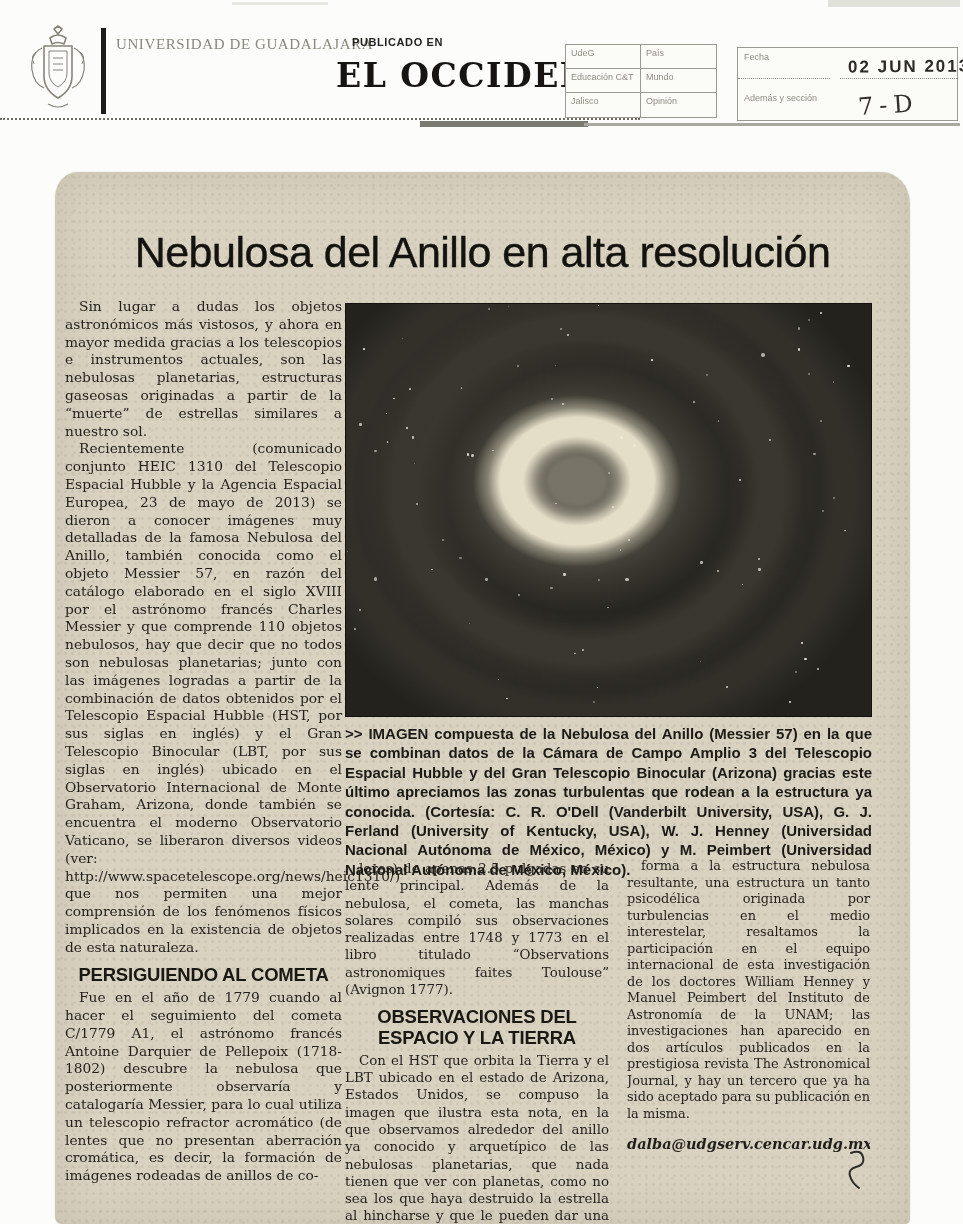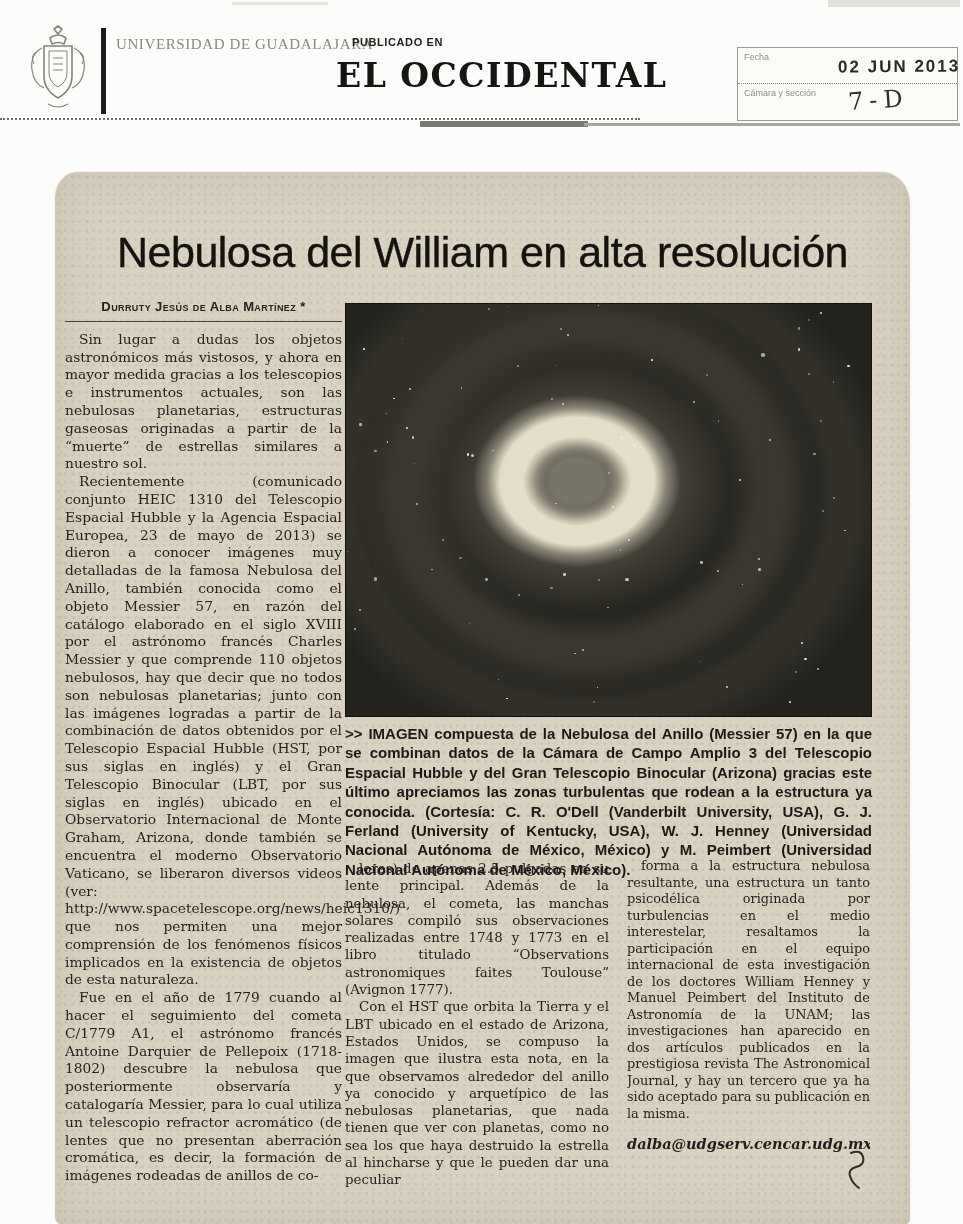--- a/index.html
+++ b/index.html
@@ -18,21 +18,21 @@
   .org-dept { margin-top:6px; font-size:11.5px; font-weight:bold; color:#2a2a26; line-height:1.18; letter-spacing:.2px; }
   .org-dept span { display:block; }
   .pubin { position:absolute; left:352px; top:36px; font-size:11px; font-weight:bold; letter-spacing:.6px; color:#23231f; }
   .masthead { position:absolute; left:336px; top:56px; font-family:"DejaVu Serif", serif; font-weight:900; font-size:33px; letter-spacing:1.5px; color:#161511; white-space:nowrap; }
 
   .cat-table { position:absolute; left:565px; top:44px; width:152px; height:74px; border:1px solid #9b9a92; display:grid; grid-template-columns:1fr 1fr; grid-template-rows:1fr 1fr 1fr; background:#fbfbf8; }
   .cat-cell { border-right:1px solid #9b9a92; border-bottom:1px solid #9b9a92; padding:3px 0 0 5px; font-size:9px; color:#8f8e85; overflow:hidden; white-space:nowrap; }
   .cat-cell:nth-child(2n) { border-right:none; }
   .cat-cell:nth-child(5), .cat-cell:nth-child(6) { border-bottom:none; }
 
-  .meta-table { position:absolute; left:737px; top:47px; width:221px; height:74px; border:1px solid #9b9a92; display:grid; grid-template-columns:92px 1fr; grid-template-rows:1fr 1fr; background:#fbfbf8; }
+  .meta-table { position:absolute; left:737px; top:47px; width:221px; height:74px; border:1px solid #9b9a92; display:grid; grid-template-columns:92px 1fr; grid-template-rows:1fr 1fr; background:#fbfbf8;gap:10px; }
   .meta-label { padding:4px 0 0 6px; font-size:9px; color:#8f8e85; }
   .meta-label.r1 { border-bottom:1px dotted #8b8a82; }
   .meta-value  { position:relative; }
   .meta-value.r1 { border-bottom:1px dotted #8b8a82; }
   .stamp { position:absolute; left:8px; top:9px; font-size:17px; font-weight:bold; letter-spacing:2px; color:#2c2b28; white-space:nowrap; transform:rotate(-.5deg); }
   .handwrite { position:absolute; left:18px; top:2px; font-family:"DejaVu Serif", serif; font-size:24px; color:#32302c; transform:rotate(-4deg); letter-spacing:6px; }
 
   .rule-dotted    { position:absolute; left:0; top:118px; width:640px; border-top:2px dotted #6d6c64; }
   .rule-bar-dark  { position:absolute; left:420px; top:121px; width:168px; height:6px; background:#7b7a72; }
   .rule-bar-light { position:absolute; left:584px; top:123px; width:376px; height:3px; background:#a9a8a0; }
@@ -110,46 +110,54 @@
   </svg>
   <div class="vbar"></div>
 
   <div class="org">
     <div class="org-uni">UNIVERSIDAD DE GUADALAJARA</div>
   </div>
 
   <div class="pubin">PUBLICADO EN</div>
   <div class="masthead">EL OCCIDENTAL</div>
 
+  <div class="cat-table">
+    <div class="cat-cell">UdeG</div>
+    <div class="cat-cell">País</div>
+    <div class="cat-cell">Educación C&amp;T</div>
+    <div class="cat-cell">Mundo</div>
+    <div class="cat-cell">Jalisco</div>
+    <div class="cat-cell">Opinión</div>
+  </div>
 
   <div class="meta-table">
     <div class="meta-label r1">Fecha</div>
     <div class="meta-value r1">
       <span class="stamp">02 JUN 2013</span>
     </div>
-    <div class="meta-label">Cámara y sección</div>
+    <div class="meta-label">Además y sección</div>
     <div class="meta-value">
       <span class="handwrite">7-D</span>
     </div>
   </div>
 
   <div class="rule-dotted"></div>
   <div class="rule-bar-dark"></div>
   <div class="rule-bar-light"></div>
 
   <article class="clip">
 
-    <h1 class="headline">Nebulosa del William en alta resolución</h1>
+    <h1 class="headline">Nebulosa del Anillo en alta resolución</h1>
 
     <section class="col left-col">
-      <div class="byline">Durruty Jesús de Alba Martínez *</div>
       <div>
           <p>Sin lugar a dudas los objetos astronómicos más vistosos, y ahora en mayor medida gracias a los telescopios e instrumentos actuales, son las nebulosas planetarias, estructuras gaseosas originadas a partir de la “muerte” de estrellas similares a nuestro sol.</p>
           <p>Recientemente (comunicado conjunto HEIC 1310 del Telescopio Espacial Hubble y la Agencia Espacial Europea, 23 de mayo de 2013) se dieron a conocer imágenes muy detalladas de la famosa Nebulosa del Anillo, también conocida como el objeto Messier 57, en razón del catálogo elaborado en el siglo XVIII por el astrónomo francés Charles Messier y que comprende 110 objetos nebulosos, hay que decir que no todos son nebulosas planetarias; junto con las imágenes logradas a partir de la combinación de datos obtenidos por el Telescopio Espacial Hubble (HST, por sus siglas en inglés) y el Gran Telescopio Binocular (LBT, por sus siglas en inglés) ubicado en el Observatorio Internacional de Monte Graham, Arizona, donde también se encuentra el moderno Observatorio Vaticano, se liberaron diversos videos (ver: http://www.spacetelescope.org/news/heic1310/) que nos permiten una mejor comprensión de los fenómenos físicos implicados en la existencia de objetos de esta naturaleza.</p>
         </div>
+      <h3 class="subhead">PERSIGUIENDO AL COMETA</h3>
       <div>
           <p>Fue en el año de 1779 cuando al hacer el seguimiento del cometa C/1779 A1, el astrónomo francés Antoine Darquier de Pellepoix (1718-1802) descubre la nebulosa que posteriormente observaría y catalogaría Messier, para lo cual utiliza un telescopio refractor acromático (de lentes que no presentan aberración cromática, es decir, la formación de imágenes rodeadas de anillos de co-</p>
         </div>
     </section>
 
     <figure class="photo" id="nebula-photo">
         <span class="star" style="width: 2.40007px; height: 2.40007px; left: 90.2349%; top: 28.056%; opacity: 0.49;"></span>
         <span class="star" style="width: 3.27524px; height: 3.27524px; left: 52.206%; top: 31.9433%; opacity: 0.84;"></span>
         <span class="star" style="width: 3.30609px; height: 3.30609px; left: 53.1993%; top: 66.3979%; opacity: 0.76;"></span>
         <span class="star" style="width: 3.38011px; height: 3.38011px; left: 23.7165%; top: 36.3005%; opacity: 0.81;"></span>
@@ -235,20 +243,21 @@
         <span class="star" style="width: 2.12668px; height: 2.12668px; left: 12.55%; top: 32.1335%; opacity: 0.81;"></span>
         <span class="star" style="width: 2.43258px; height: 2.43258px; left: 53.6886%; top: 57.0548%; opacity: 0.86;"></span>
       </figure>
 
     <figcaption class="caption">&gt;&gt; IMAGEN compuesta de la Nebulosa del Anillo (Messier 57) en la que se combinan datos de la Cámara de Campo Amplio 3 del Telescopio Espacial Hubble y del Gran Telescopio Binocular (Arizona) gracias este último apreciamos las zonas turbulentas que rodean a la estructura ya conocida. (Cortesía: C. R. O'Dell (Vanderbilt University, USA), G. J. Ferland (University of Kentucky, USA), W. J. Henney (Universidad Nacional Autónoma de México, México) y M. Peimbert (Universidad Nacional Autónoma de México, México).</figcaption>
 
     <section class="col mid-col">
       <div>
           <p>lores) de apenas 2.5 pulgadas en su lente principal. Además de la nebulosa, el cometa, las manchas solares compiló sus observaciones realizadas entre 1748 y 1773 en el libro titulado “Observations astronomiques faites Toulouse” (Avignon 1777).</p>
         </div>
+      <h3 class="subhead">OBSERVACIONES DEL ESPACIO Y LA TIERRA</h3>
       <div>
           <p>Con el HST que orbita la Tierra y el LBT ubicado en el estado de Arizona, Estados Unidos, se compuso la imagen que ilustra esta nota, en la que observamos alrededor del anillo ya conocido y arquetípico de las nebulosas planetarias, que nada tienen que ver con planetas, como no sea los que haya destruido la estrella al hincharse y que le pueden dar una peculiar</p>
         </div>
     </section>
 
     <section class="col right-col">
       <div>
           <p>forma a la estructura nebulosa resultante, una estructura un tanto psicodélica originada por turbulencias en el medio interestelar, resaltamos la participación en el equipo internacional de esta investigación de los doctores William Henney y Manuel Peimbert del Instituto de Astronomía de la UNAM; las investigaciones han aparecido en dos artículos publicados en la prestigiosa revista The Astronomical Journal, y hay un tercero que ya ha sido aceptado para su publicación en la misma.</p>
         </div>
       <svg class="squiggle" width="26" height="40" viewBox="0 0 26 40">

